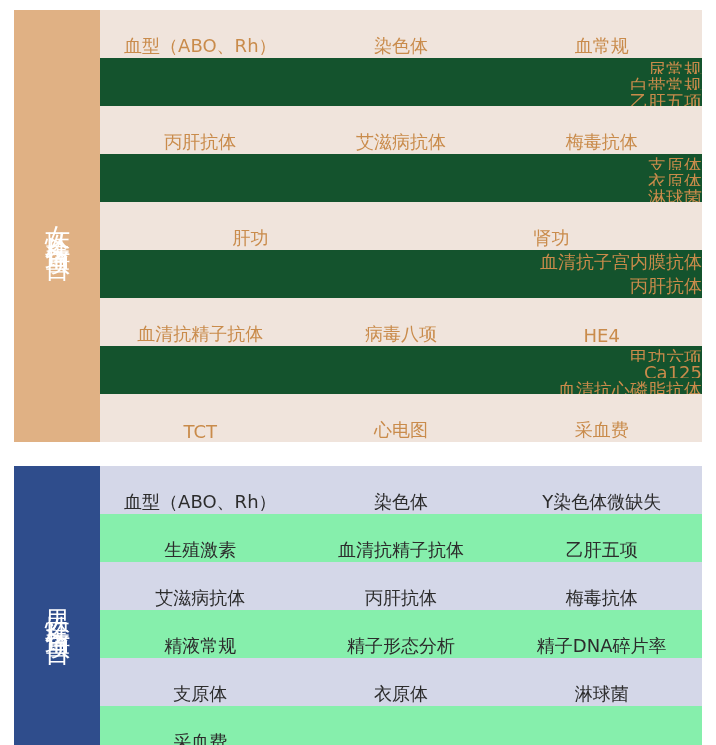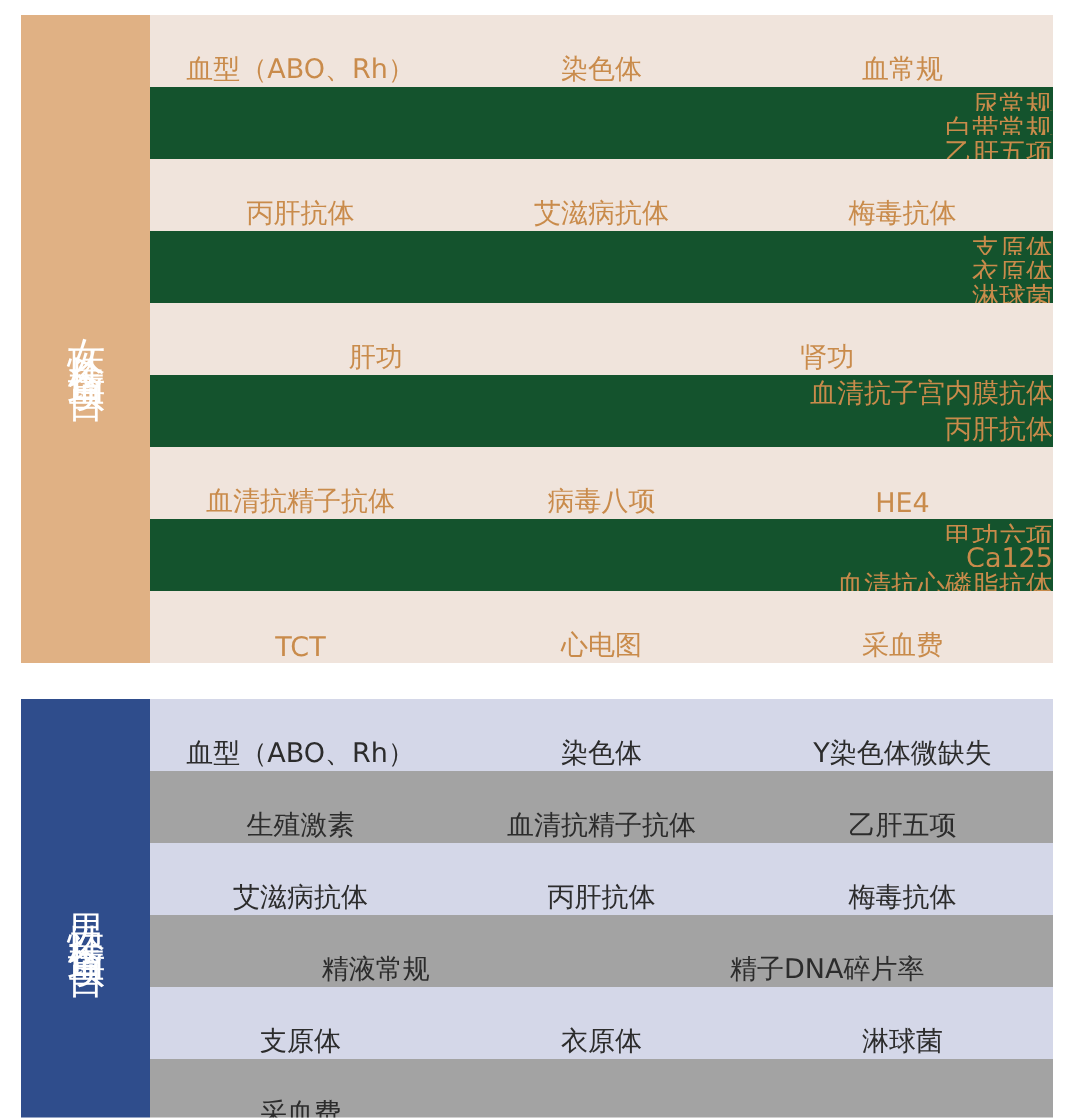--- a/index.html
+++ b/index.html
@@ -69,21 +69,21 @@
   .cell.empty { color: transparent; }
 
   
   .female .panel-label { background: #e0b184; }
   .female .row.odd { background: #f0e4dc; }
   .female .row.even { background: #14532d; flex-direction: column; }
   .female .cell { color: #c98b4b; }
 
   
   .male .panel-label { background: #2f4d8c; }
-  .male .row.odd { background: #a3a3a3; }
+  .male .row.odd { background: #86efac; }
   .male .row.even { background: #d4d7e8; }
   .male .cell { color: #2c2c2c; }
 
   .spacer { height: 24px; }
 </style>
 </head>
 <body>
 
 <div class="page">
 
@@ -155,20 +155,21 @@
         <div class="cell">血清抗精子抗体</div>
         <div class="cell">乙肝五项</div>
       </div>
       <div class="row even">
         <div class="cell">艾滋病抗体</div>
         <div class="cell">丙肝抗体</div>
         <div class="cell">梅毒抗体</div>
       </div>
       <div class="row odd">
         <div class="cell">精液常规</div>
+        <div class="cell">精子形态分析</div>
         <div class="cell">精子DNA碎片率</div>
       </div>
       <div class="row even">
         <div class="cell">支原体</div>
         <div class="cell">衣原体</div>
         <div class="cell">淋球菌</div>
       </div>
       <div class="row odd">
         <div class="cell">采血费</div>
         <div class="cell empty"></div>

